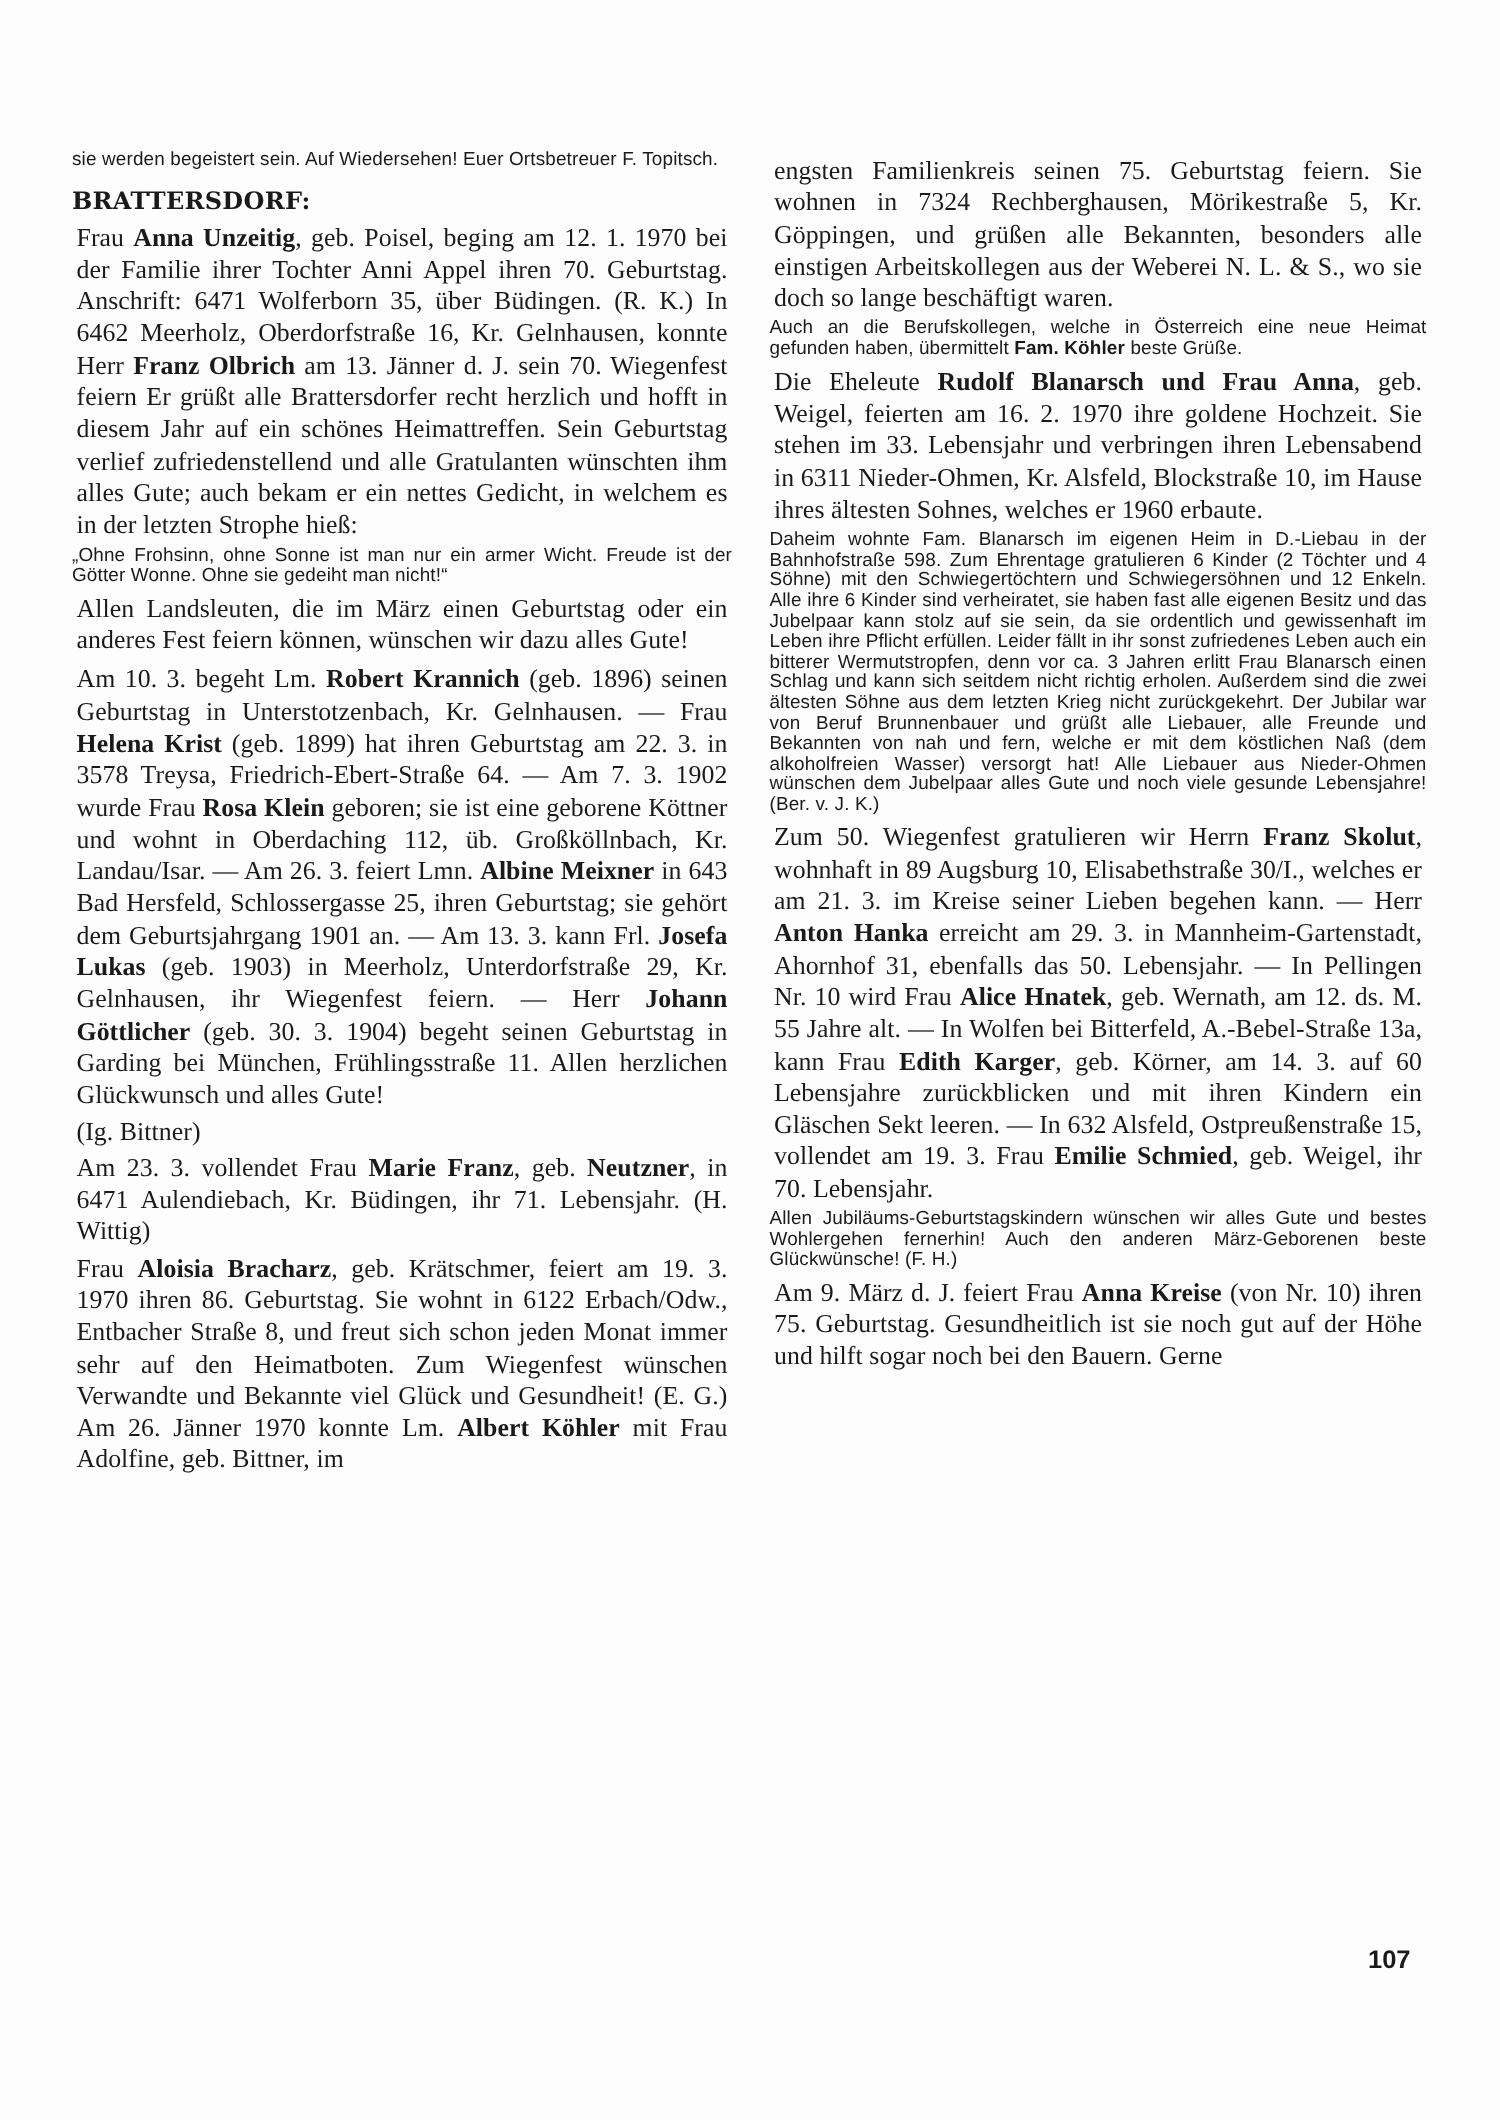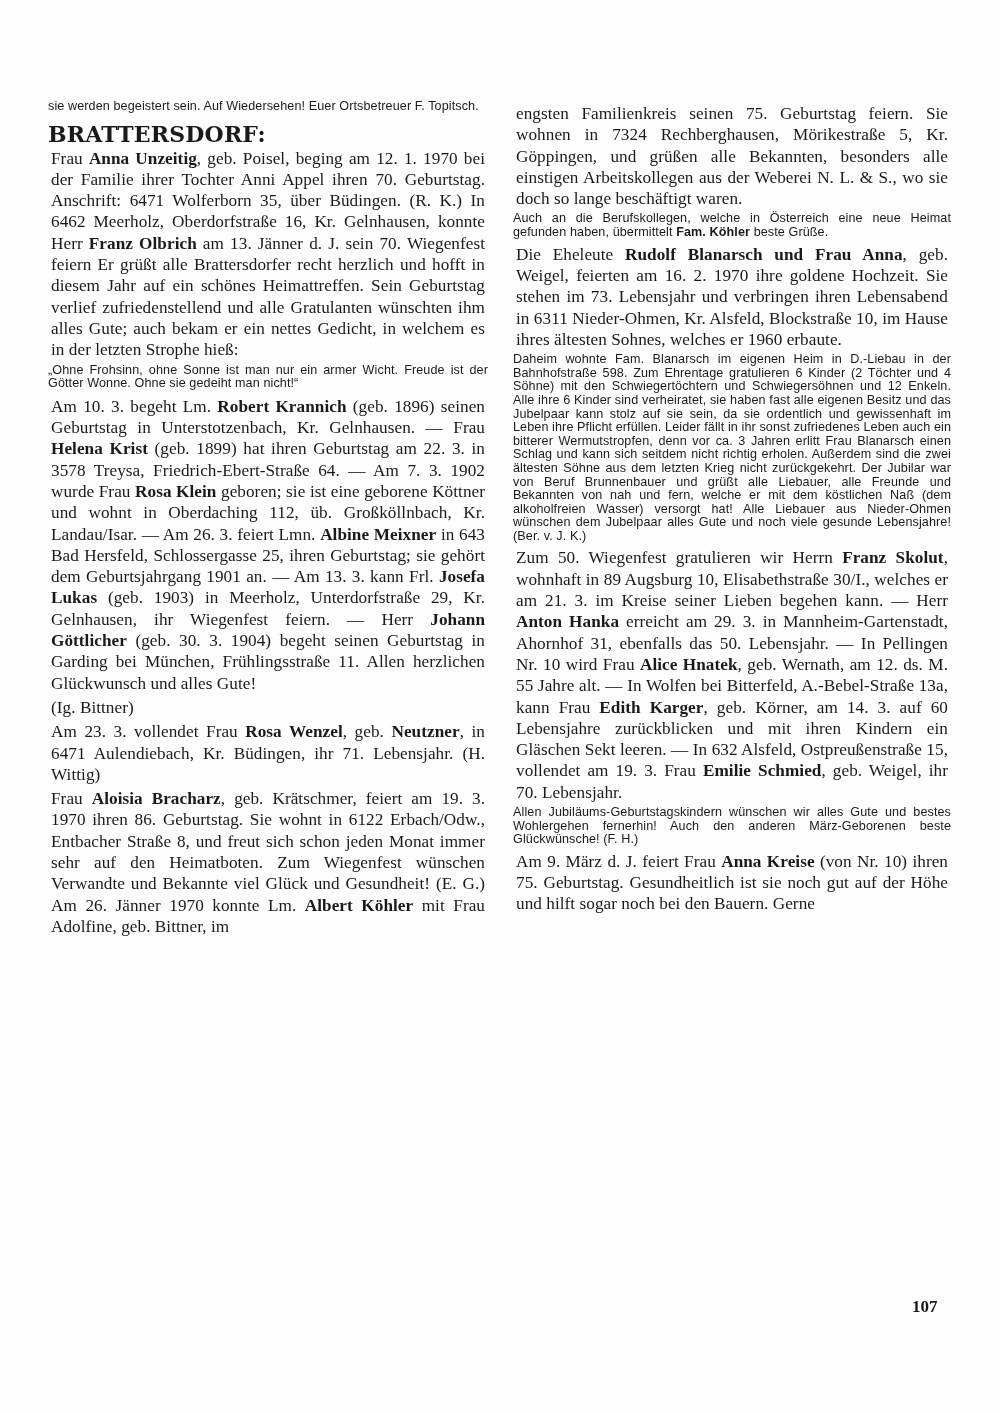--- a/index.html
+++ b/index.html
@@ -4,49 +4,50 @@
 <style>
   html, body { margin: 0; padding: 0; background: #ffffff; }
   body { width: 1000px; height: 1413px; position: relative; overflow: hidden; color: #1a1a1a; }
   .page { position: absolute; left: 0; top: 0; width: 1000px; height: 1413px; background: #fdfdfd; }
   .col { position: absolute; top: 100px; width: 440px; }
   .col-left { left: 48px; }
   .col-right { left: 513px; width: 438px; }
   .big { font-family: Liberation Serif, serif; font-size: 17.2px; line-height: 21.3px; text-align: justify; hyphens: none; margin: 3px; letter-spacing: 0.05px; }
   .small { font-family: Liberation Sans, sans-serif; font-size: 12.6px; line-height: 13.6px; text-align: justify; margin: 0; font-stretch: condensed; letter-spacing: 0.1px; }
   .small.pad { margin: 2px 0 4px 0; }
-  .heading { font-family: "DejaVu Serif", "Liberation Serif", serif; font-weight: bold; font-size: 22px; line-height: 20px; margin: 10px 0 4px 0; letter-spacing: 0.2px; }
+  .heading { font-family: "DejaVu Serif", "Liberation Serif", serif; font-weight: bold; font-size: 16px; line-height: 20px; margin: 10px 0 4px 0; letter-spacing: 0.2px; }
   .heading:first-of-type { margin-top: 0; }
   .signoff { text-align: left; }
   .gap { margin-top: 5px; }
   b { font-weight: bold; }
-  .pageno { position: absolute; left: 912px; top: 1297px; font-family: Liberation Serif, serif; font-weight: bold; font-size: 17px; }
+  .pageno { position: absolute; left: 912px; top: 1297px; font-family: Liberation Sans, sans-serif; font-weight: bold; font-size: 17px; }
 </style>
 </head>
 <body>
 
 <div class="page">
 
   <div class="col col-left">
     <p class="small">sie werden begeistert sein. Auf Wiedersehen! Euer Ortsbetreuer F. Topitsch.</p>
 
     <div class="heading" style="margin-top:10px">BRATTERSDORF:</div>
     <p class="big"><span>Frau </span><b>Anna Unzeitig</b><span>, geb. Poisel, beging am 12. 1. 1970 bei der Familie ihrer Tochter Anni Appel ihren 70. Geburtstag. Anschrift: 6471 Wolferborn 35, über Büdingen. (R. K.) In 6462 Meerholz, Oberdorfstraße 16, Kr. Gelnhausen, konnte Herr </span><b>Franz Olbrich</b><span> am 13. Jänner d. J. sein 70. Wiegenfest feiern Er grüßt alle Brattersdorfer recht herzlich und hofft in diesem Jahr auf ein schönes Heimattreffen. Sein Geburtstag verlief zufriedenstellend und alle Gratulanten wünschten ihm alles Gute; auch bekam er ein nettes Gedicht, in welchem es in der letzten Strophe hieß:</span></p>
     <p class="small pad">„Ohne Frohsinn, ohne Sonne ist man nur ein armer Wicht. Freude ist der Götter Wonne. Ohne sie gedeiht man nicht!“</p>
+    <p class="big">Allen Landsleuten, die im März einen Geburtstag oder ein anderes Fest feiern können, wünschen wir dazu alles Gute!</p>
     <p class="big gap"><span>Am 10. 3. begeht Lm. </span><b>Robert Krannich</b><span> (geb. 1896) seinen Geburtstag in Unterstotzenbach, Kr. Gelnhausen. — Frau </span><b>Helena Krist</b><span> (geb. 1899) hat ihren Geburtstag am 22. 3. in 3578 Treysa, Friedrich-Ebert-Straße 64. — Am 7. 3. 1902 wurde Frau </span><b>Rosa Klein</b><span> geboren; sie ist eine geborene Köttner und wohnt in Oberdaching 112, üb. Großköllnbach, Kr. Landau/Isar. — Am 26. 3. feiert Lmn. </span><b>Albine Meixner</b><span> in 643 Bad Hersfeld, Schlossergasse 25, ihren Geburtstag; sie gehört dem Geburtsjahrgang 1901 an. — Am 13. 3. kann Frl. </span><b>Josefa Lukas</b><span> (geb. 1903) in Meerholz, Unterdorfstraße 29, Kr. Gelnhausen, ihr Wiegenfest feiern. — Herr </span><b>Johann Göttlicher</b><span> (geb. 30. 3. 1904) begeht seinen Geburtstag in Garding bei München, Frühlingsstraße 11. Allen herzlichen Glückwunsch und alles Gute!</span></p>
     <p class="big signoff">(Ig. Bittner)</p>
-    <p class="big"><span>Am 23. 3. vollendet Frau </span><b>Rosa Wenzel</b><span>, geb. </span><b>Neutzner</b><span>, in 6471 Aulendiebach, Kr. Büdingen, ihr 71. Lebensjahr. (H. Wittig)</span></p>
+    <p class="big"><span>Am 23. 3. vollendet Frau </span><b>Marie Franz</b><span>, geb. </span><b>Neutzner</b><span>, in 6471 Aulendiebach, Kr. Büdingen, ihr 71. Lebensjahr. (H. Wittig)</span></p>
 
     <p class="big"><span>Frau </span><b>Aloisia Bracharz</b><span>, geb. Krätschmer, feiert am 19. 3. 1970 ihren 86. Geburtstag. Sie wohnt in 6122 Erbach/Odw., Entbacher Straße 8, und freut sich schon jeden Monat immer sehr auf den Heimatboten. Zum Wiegenfest wünschen Verwandte und Bekannte viel Glück und Gesundheit! (E. G.) Am 26. Jänner 1970 konnte Lm. </span><b>Albert Köhler</b><span> mit Frau Adolfine, geb. Bittner, im</span></p>
   </div>
 
   <div class="col col-right">
     <p class="big">engsten Familienkreis seinen 75. Geburtstag feiern. Sie wohnen in 7324 Rechberghausen, Mörikestraße 5, Kr. Göppingen, und grüßen alle Bekannten, besonders alle einstigen Arbeitskollegen aus der Weberei N. L. &amp; S., wo sie doch so lange beschäftigt waren.</p>
     <p class="small pad"><span>Auch an die Berufskollegen, welche in Österreich eine neue Heimat gefunden haben, übermittelt </span><b>Fam. Köhler</b><span> beste Grüße.</span></p>
-    <p class="big"><span>Die Eheleute </span><b>Rudolf Blanarsch und Frau Anna</b><span>, geb. Weigel, feierten am 16. 2. 1970 ihre goldene Hochzeit. Sie stehen im 73. Lebensjahr und verbringen ihren Lebensabend in 6311 Nieder-Ohmen, Kr. Alsfeld, Blockstraße 10, im Hause ihres ältesten Sohnes, welches er 1960 erbaute.</span></p>
+    <p class="big"><span>Die Eheleute </span><b>Rudolf Blanarsch und Frau Anna</b><span>, geb. Weigel, feierten am 16. 2. 1970 ihre goldene Hochzeit. Sie stehen im 33. Lebensjahr und verbringen ihren Lebensabend in 6311 Nieder-Ohmen, Kr. Alsfeld, Blockstraße 10, im Hause ihres ältesten Sohnes, welches er 1960 erbaute.</span></p>
     <p class="small pad">Daheim wohnte Fam. Blanarsch im eigenen Heim in D.-Liebau in der Bahnhofstraße 598. Zum Ehrentage gratulieren 6 Kinder (2 Töchter und 4 Söhne) mit den Schwiegertöchtern und Schwiegersöhnen und 12 Enkeln. Alle ihre 6 Kinder sind verheiratet, sie haben fast alle eigenen Besitz und das Jubelpaar kann stolz auf sie sein, da sie ordentlich und gewissenhaft im Leben ihre Pflicht erfüllen. Leider fällt in ihr sonst zufriedenes Leben auch ein bitterer Wermutstropfen, denn vor ca. 3 Jahren erlitt Frau Blanarsch einen Schlag und kann sich seitdem nicht richtig erholen. Außerdem sind die zwei ältesten Söhne aus dem letzten Krieg nicht zurückgekehrt. Der Jubilar war von Beruf Brunnenbauer und grüßt alle Liebauer, alle Freunde und Bekannten von nah und fern, welche er mit dem köstlichen Naß (dem alkoholfreien Wasser) versorgt hat! Alle Liebauer aus Nieder-Ohmen wünschen dem Jubelpaar alles Gute und noch viele gesunde Lebensjahre! (Ber. v. J. K.)</p>
 
     <p class="big"><span>Zum 50. Wiegenfest gratulieren wir Herrn </span><b>Franz Skolut</b><span>, wohnhaft in 89 Augsburg 10, Elisabethstraße 30/I., welches er am 21. 3. im Kreise seiner Lieben begehen kann. — Herr </span><b>Anton Hanka</b><span> erreicht am 29. 3. in Mannheim-Gartenstadt, Ahornhof 31, ebenfalls das 50. Lebensjahr. — In Pellingen Nr. 10 wird Frau </span><b>Alice Hnatek</b><span>, geb. Wernath, am 12. ds. M. 55 Jahre alt. — In Wolfen bei Bitterfeld, A.-Bebel-Straße 13a, kann Frau </span><b>Edith Karger</b><span>, geb. Körner, am 14. 3. auf 60 Lebensjahre zurückblicken und mit ihren Kindern ein Gläschen Sekt leeren. — In 632 Alsfeld, Ostpreußenstraße 15, vollendet am 19. 3. Frau </span><b>Emilie Schmied</b><span>, geb. Weigel, ihr 70. Lebensjahr.</span></p>
     <p class="small pad">Allen Jubiläums-Geburtstagskindern wünschen wir alles Gute und bestes Wohlergehen fernerhin! Auch den anderen März-Geborenen beste Glückwünsche! (F. H.)</p>
 
     <p class="big"><span>Am 9. März d. J. feiert Frau </span><b>Anna Kreise</b><span> (von Nr. 10) ihren 75. Geburtstag. Gesundheitlich ist sie noch gut auf der Höhe und hilft sogar noch bei den Bauern. Gerne</span></p>
   </div>
 
   <div class="pageno">107</div>
 </div>

